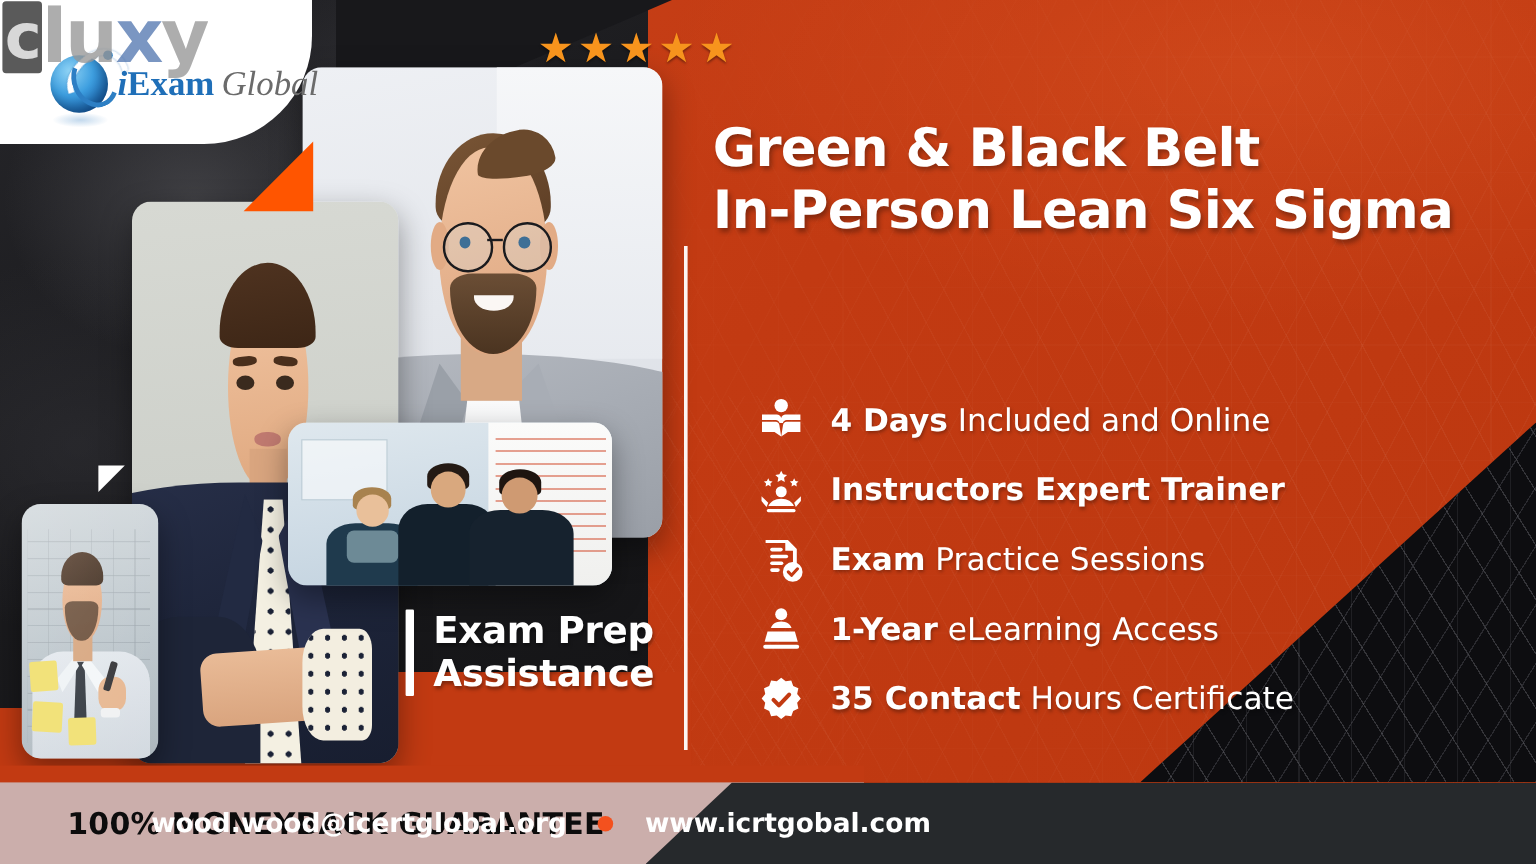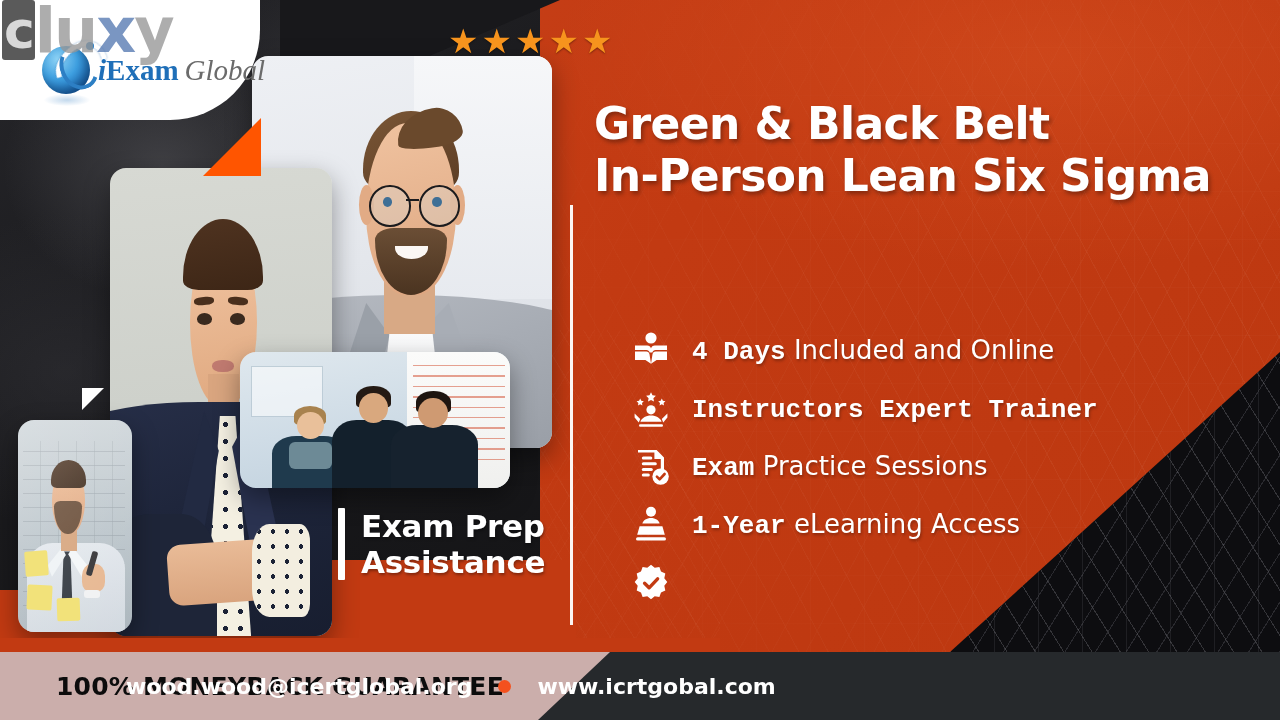--- a/index.html
+++ b/index.html
@@ -527,21 +527,21 @@
   }
   .feat-icon svg { display:block; }
   .feat-text {
     margin-left:18px;
     font-family: "DejaVu Sans", sans-serif;
     font-size:26px;
     color:#ffffff;
     white-space:nowrap;
     text-shadow: 1px 2px 3px rgba(0,0,0,.30);
   }
-  .feat-text .b { font-weight:700;font-family:Liberation Mono, monospace; }
+  .feat-text .b { font-weight:700; }
   .feat-text .r { font-weight:400; }
 
   
   .examprep {
     position:absolute; left:338px; top:508px; z-index:8;
     display:flex; align-items:stretch;
   }
   .examprep .bar {
     width:7px; background:#ffffff; border-radius:1px; margin-right:16px;
   }
@@ -788,20 +788,21 @@
       <span class="feat-text"><span class="b">1-Year</span><span class="r"> eLearning Access</span></span>
     </div>
 
     <div class="feature">
       <span class="feat-icon">
         <svg width="40" height="40" viewBox="0 0 40 40" fill="#ffffff" aria-hidden="true">
           <path d="M20 1.8l3.7 3 4.7-.7 1.6 4.5 4.3 2-1 4.7 3 3.7-3 3.7 1 4.7-4.3 2-1.6 4.5-4.7-.7-3.7 3-3.7-3-4.7.7-1.6-4.5-4.3-2 1-4.7-3-3.7 3-3.7-1-4.7 4.3-2 1.6-4.5 4.7.7z"></path>
           <path d="M13.6 20.2l4.5 4.6 8.5-9" stroke="#C23A12" stroke-width="3.4" fill="none" stroke-linecap="round" stroke-linejoin="round"></path>
         </svg>
       </span>
+      <span class="feat-text"><span class="b">35 Contact</span><span class="r"> Hours Certificate</span></span>
     </div>
 
   </div>
 
   <div class="examprep">
     <div class="bar"></div>
     <div class="lines">
       <div class="l1">Exam Prep</div>
       <div class="l2">Assistance</div>
     </div>

